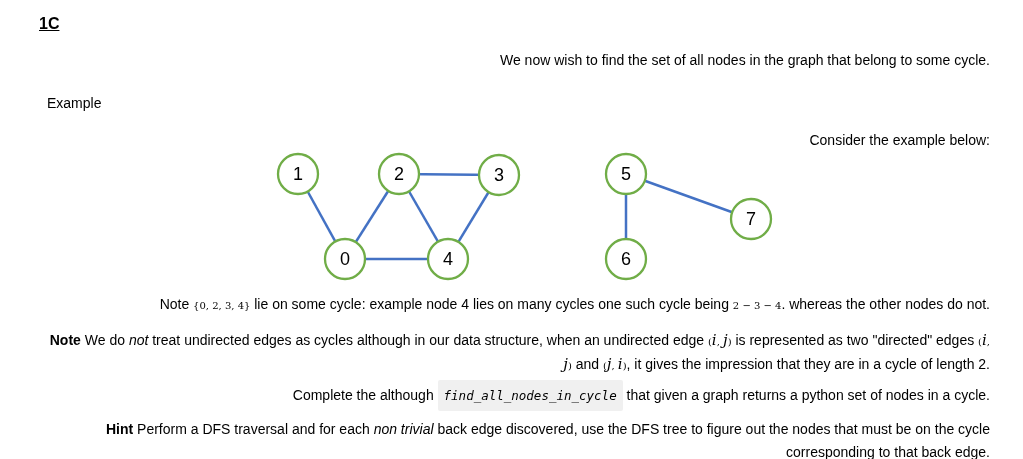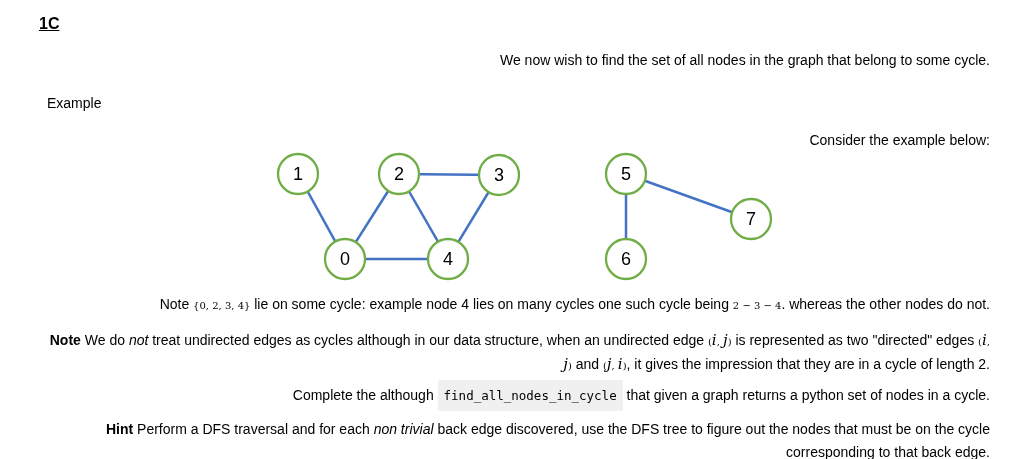--- a/index.html
+++ b/index.html
@@ -20,21 +20,21 @@
   .p-note { margin-top: 12px; }
   .p-complete { margin-top: 7px; }
   .p-hint { margin-top: 11px; }
   
   .seg-n { }
   .seg-b { font-weight: 700; }
   .seg-i { font-style: italic; }
   .seg-m  { font-family: "DejaVu Serif", "Liberation Serif", serif; font-size: 10px; }
   .seg-mi { font-family: "DejaVu Serif", "Liberation Serif", serif; font-size: 15px; font-style: italic; }
   .seg-c  { font-family: "DejaVu Sans Mono", "Liberation Mono", monospace; font-size: 12.5px;
-            background: #f0f0f0; padding: 8px 6px; border-radius: 2px; }
+            background: #f0f0f0; padding: 8px 6px; border-radius: 2px; font-style: italic; }
 </style>
 </head>
 <body>
 
 <div class="doc">
 
   <h1 class="title">1C</h1>
 
   <p class="intro">We now wish to find the set of all nodes in the graph that belong to some cycle.</p>
 

